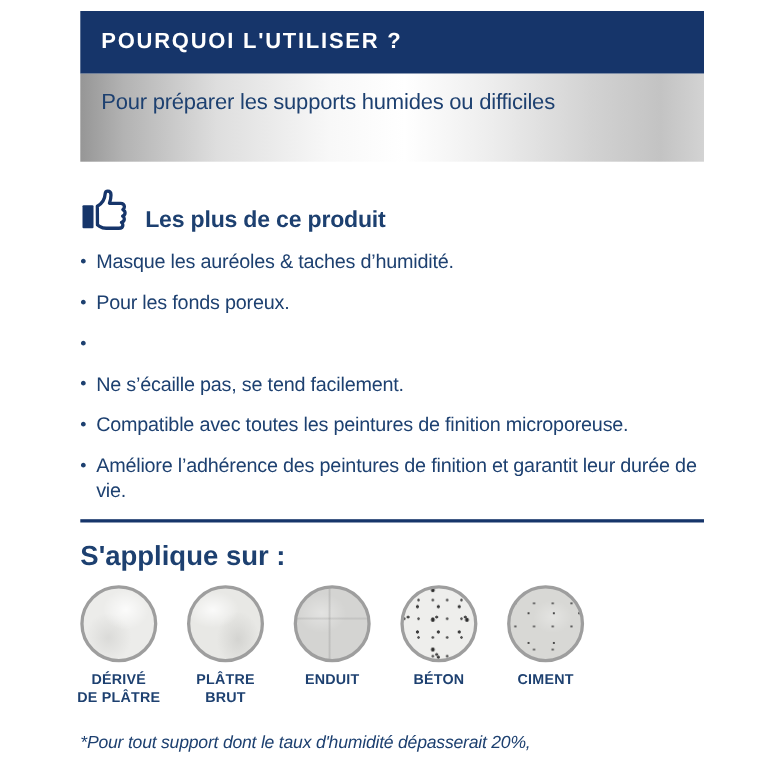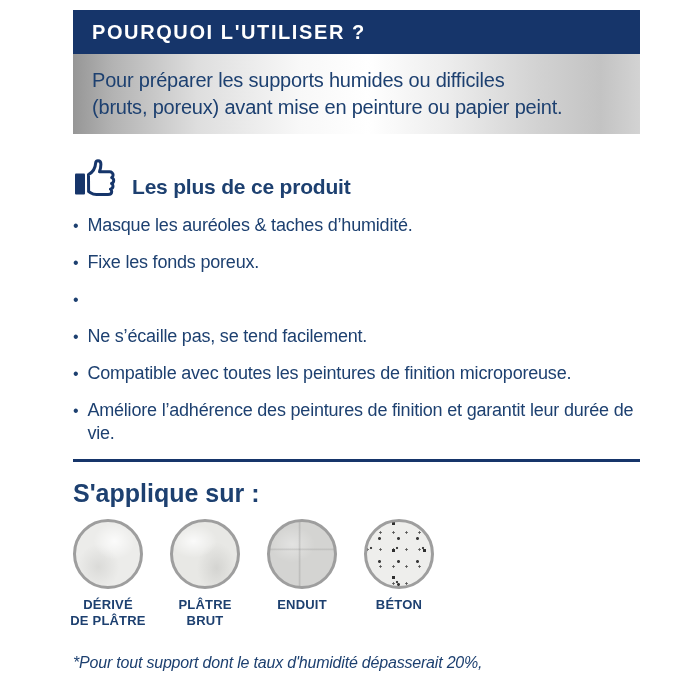--- a/index.html
+++ b/index.html
@@ -11,21 +11,21 @@
     overflow: hidden;
   }
   .content {
     position: absolute;
     left: 73px; top: 10px;
     width: 567px;
   }
   
   .header-bar {
     background: #16356a;
-    height: 44px;
+    height: 57px;
     display: flex; align-items: center;
     padding-left: 19px;
     box-sizing: border-box;
   }
   .header-bar .title {
     color: #ffffff;
     font-weight: bold;
     font-size: 20px;
     letter-spacing: 1.6px;
   }
@@ -160,21 +160,20 @@
 <body>
 
 <div class="content">
 
   <div class="header-bar">
     <span class="title">POURQUOI L'UTILISER ?</span>
   </div>
 
   <div class="silver-band">
     <div>Pour préparer les supports humides ou difficiles</div>
-    <div>(bruts, poreux) avant mise en peinture ou papier peint.</div>
   </div>
 
   <div class="benefits-heading-row">
     <span class="thumb-icon">
       <svg width="46" height="42" viewBox="0 0 44 42" aria-hidden="true">
         <rect x="0" y="16.5" width="10" height="21" rx="1" fill="#16356a"></rect>
         <path d="M13.5 17.5
                  c4.5-2.5 6.8-6.2 7.1-11.2
                  c0.1-1.7 1-2.6 2.4-2.6
                  c1.7 0 2.9 1.2 2.9 3.5
@@ -197,21 +196,21 @@
     <span class="benefits-heading">Les plus de ce produit</span>
   </div>
 
   <ul class="benefits-list">
     <li>
         <span class="bullet">•</span>
         <span>Masque les auréoles &amp; taches d’humidité.</span>
       </li>
     <li>
         <span class="bullet">•</span>
-        <span>Fixe les fonds poreux.</span>
+        <span>Pour les fonds poreux.</span>
       </li>
     <li>
         <span class="bullet">•</span>
       </li>
     <li>
         <span class="bullet">•</span>
         <span>Ne s’écaille pas, se tend facilement.</span>
       </li>
     <li>
         <span class="bullet">•</span>
@@ -252,20 +251,26 @@
       </div>
     </div>
 
     <div class="support">
       <div class="swatch tex-beton"></div>
       <div class="support-label">
         <span>BÉTON</span>
       </div>
     </div>
 
+    <div class="support">
+      <div class="swatch tex-ciment"></div>
+      <div class="support-label">
+        <span>CIMENT</span>
+      </div>
+    </div>
 
   </div>
 
   <div class="footnote">
     <div>*Pour tout support dont le taux d'humidité dépasserait 20%,</div>
   </div>
 
 </div>
 
 </body></html>

